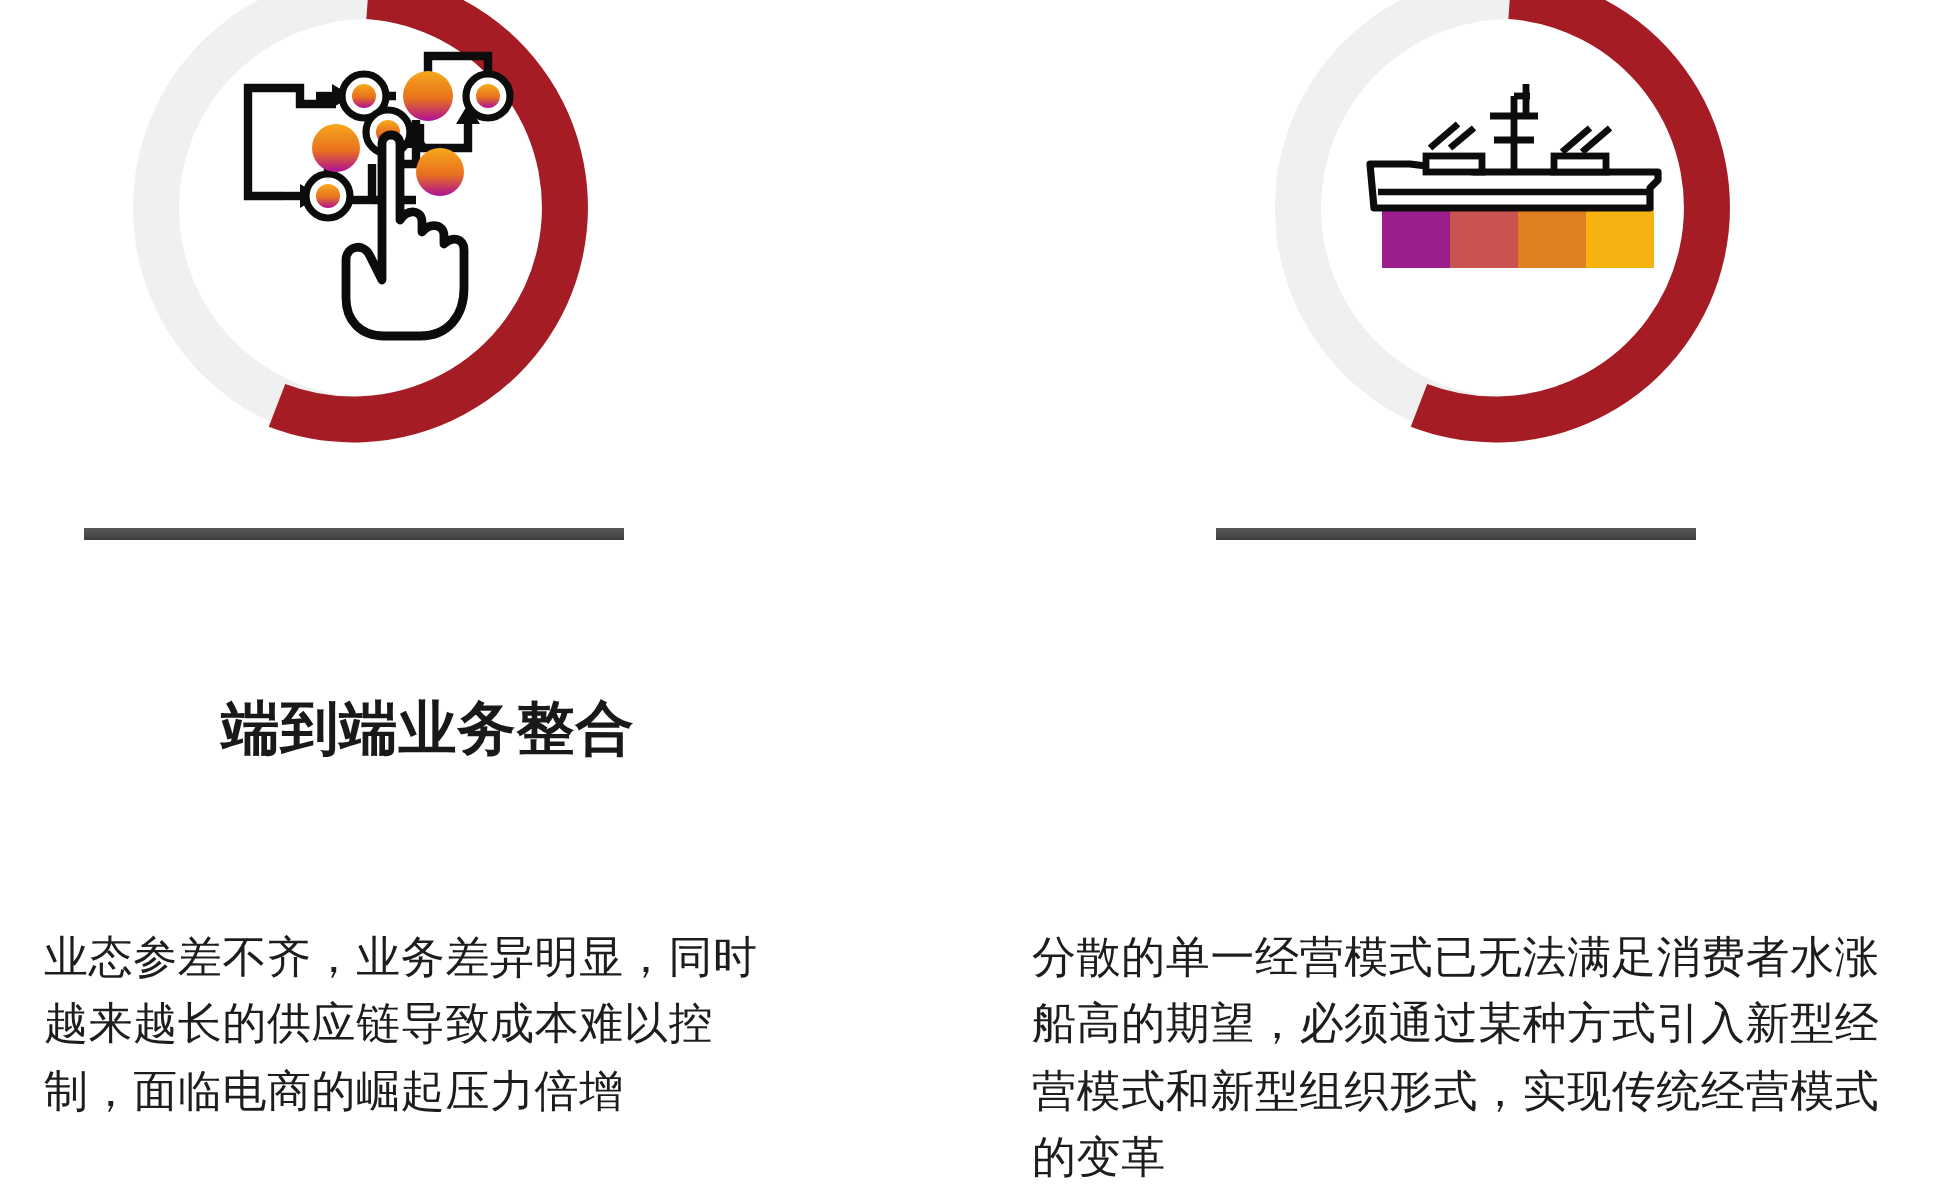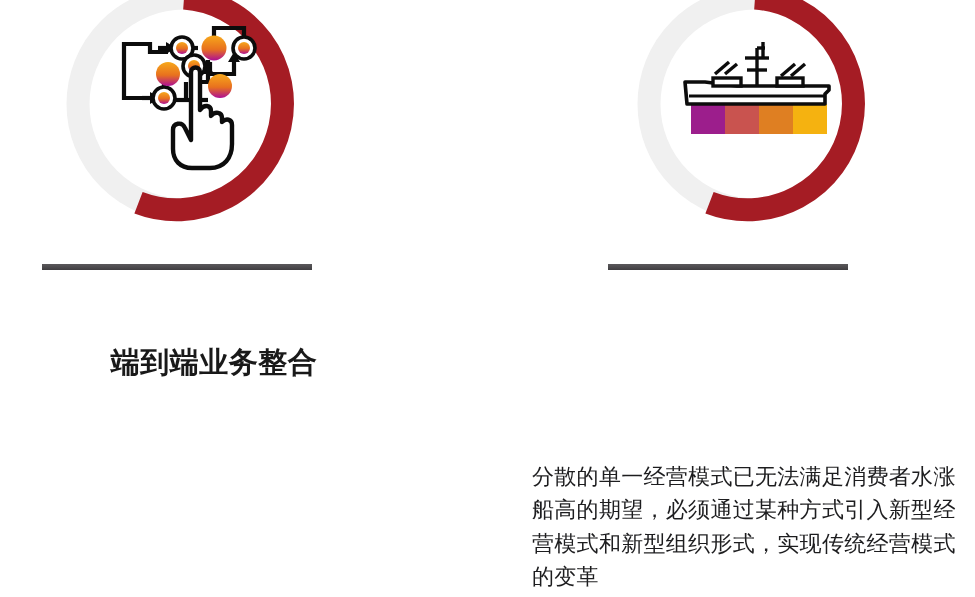--- a/index.html
+++ b/index.html
@@ -14,21 +14,20 @@
     color: #231f20;
     overflow: hidden;
     position: relative;
   }
 
   .slide {
     position: relative;
     width: 975px;
     height: 597px;
     background: #ffffff;
-    font-family: Liberation Mono, monospace;
   }
 
   
   .panel {
     position: absolute;
     top: 0;
     height: 597px;
   }
   .panel-left  { left: 0px;   width: 488px; }
   .panel-right { left: 488px; width: 487px; }
@@ -94,21 +93,21 @@
     color: #1d1d1f;
     letter-spacing: 0.3px;
   }
   .panel-left .body-copy {
     left: 22px;
     top: 440px;
     width: 360px;
     text-align: left;
   }
   .panel-right .body-copy {
-    left: 44px;
+    left: 28px;
     top: 440px;
     width: 440px;
     text-align: left;
   }
 </style>
 </head>
 <body>
 
 <div class="slide">
 
@@ -199,20 +198,21 @@
                    L 133 162
                    Z" fill="#ffffff" stroke="#0c0c0c" stroke-width="4.4" stroke-linejoin="round"></path>
         </g>
       </svg>
     </div>
 
     <div class="divider"></div>
 
     <h2 class="headline">端到端业务整合</h2>
 
+    <p class="body-copy">业态参差不齐，业务差异明显，同时越来越长的供应链导致成本难以控制，面临电商的崛起压力倍增</p>
   </section>
 
   <section class="panel panel-right">
 
     <div class="ring-wrap">
       <svg class="ring-svg" viewBox="0 0 252 252">
         <path d="M 126 20
                  A 106 106 0 1 0 126 232" fill="none" stroke="#F0F0F0" stroke-width="23" stroke-linecap="butt"></path>
         <path d="M 126 20
                  A 106 106 0 1 1 80.5 224.7" fill="none" stroke="#A51C24" stroke-width="23" stroke-linecap="butt"></path>

